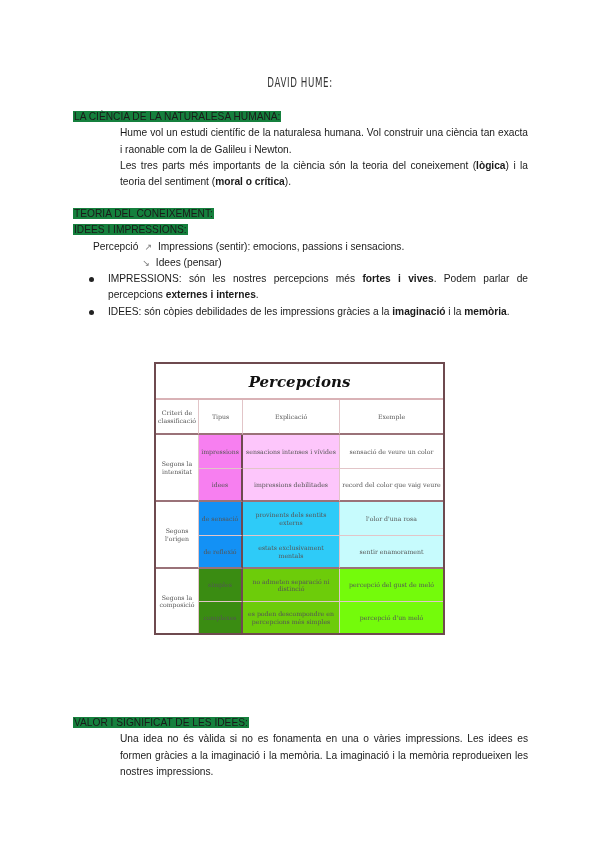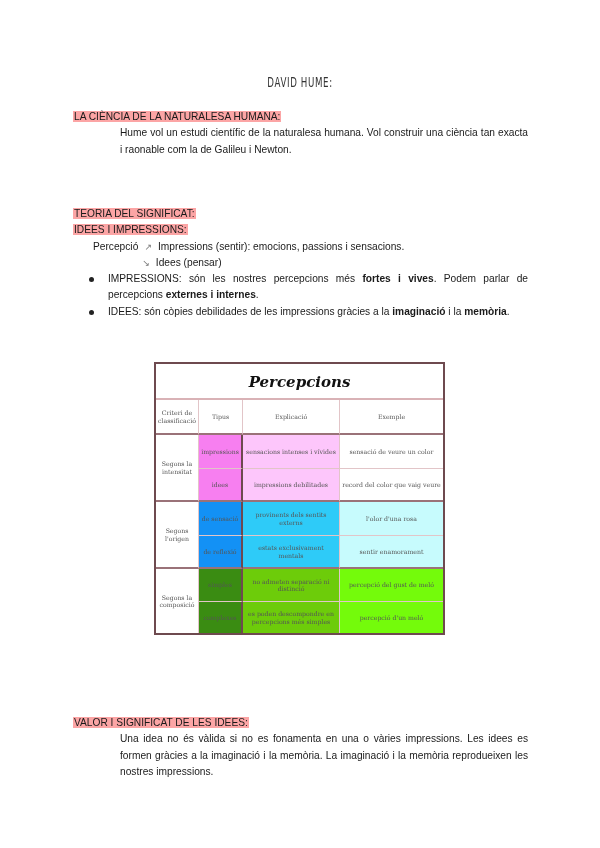--- a/index.html
+++ b/index.html
@@ -3,21 +3,21 @@
 <meta charset="utf-8">
 <style>
   html, body { margin:0; padding:0; background:#ffffff; }
   body { width:600px; height:848px; position:relative; overflow:hidden;
          font-family:"Liberation Sans", sans-serif; color:#1a1a1a; }
   .page { position:absolute; left:0; top:0; width:600px; height:696px; }
   .title { position:absolute; left:0; width:600px; top:74px; text-align:center;
            font-family:"DejaVu Sans", sans-serif; font-size:14px; letter-spacing:1px;
            transform:scaleX(0.62); transform-origin:center; color:#333; font-weight:normal; }
   .block { position:absolute; left:73px; width:455px; font-size:10.2px; line-height:16.3px; }
-  .hl { background:#fca5a5; padding:0 1px; }
+  .hl { background:#15803d; padding:0 1px; }
   .just { text-align:justify; text-align-last:left;margin-left:47px; }
   b { font-weight:bold; }
   .row { white-space:nowrap;padding-left:20px; }
   .arrow { display:inline-block; width:14px; color:#777; font-size:9px; text-align:center; }
   ul.bul { margin:0; padding:0; list-style:none; }
   ul.bul li { position:relative; padding-left:35px; text-align:justify; text-align-last:left; }
   ul.bul li .dot { position:absolute; left:16px; top:6px; width:5px; height:5px; border-radius:50%; background:#222; }
 
   
   .ptable { position:absolute; left:154px; top:362px; width:291px; height:273px;
@@ -34,24 +34,27 @@
 </head>
 <body>
 
 <div class="page">
 
   <div class="title">DAVID HUME:</div>
 
   <div class="block" style="top:109px;">
     <div><span class="hl">LA CIÈNCIA DE LA NATURALESA HUMANA:</span></div>
     <div class="just">Hume vol un estudi científic de la naturalesa humana. Vol construir una ciència tan exacta i raonable com la de Galileu i Newton.</div>
+    <div class="just">
+      <span>Les tres parts més importants de la ciència són la teoria del coneixement (</span><b>lògica</b><span>) i la teoria del sentiment (</span><b>moral o crítica</b><span>).</span>
+    </div>
   </div>
 
   <div class="block" style="top:206px;">
-    <div><span class="hl">TEORIA DEL SIGNIFICAT:</span></div>
+    <div><span class="hl">TEORIA DEL CONEIXEMENT:</span></div>
     <div><span class="hl">IDEES I IMPRESSIONS:</span></div>
     <div class="row">
       <span>Percepció</span>
       <span class="arrow">↗</span>
       <span>Impressions (sentir): emocions, passions i sensacions.</span>
     </div>
     <div class="row" style="padding-left:66px;">
       <span class="arrow">↘</span>
       <span>Idees (pensar)</span>
     </div>

